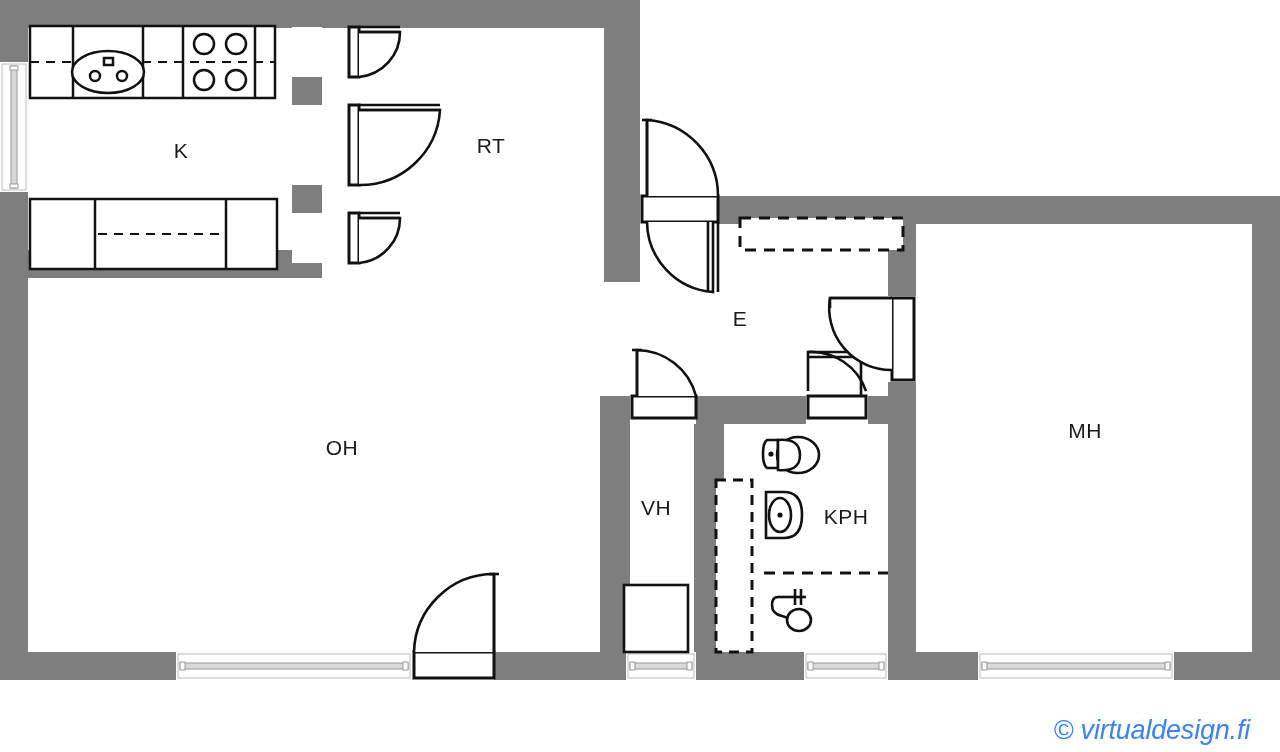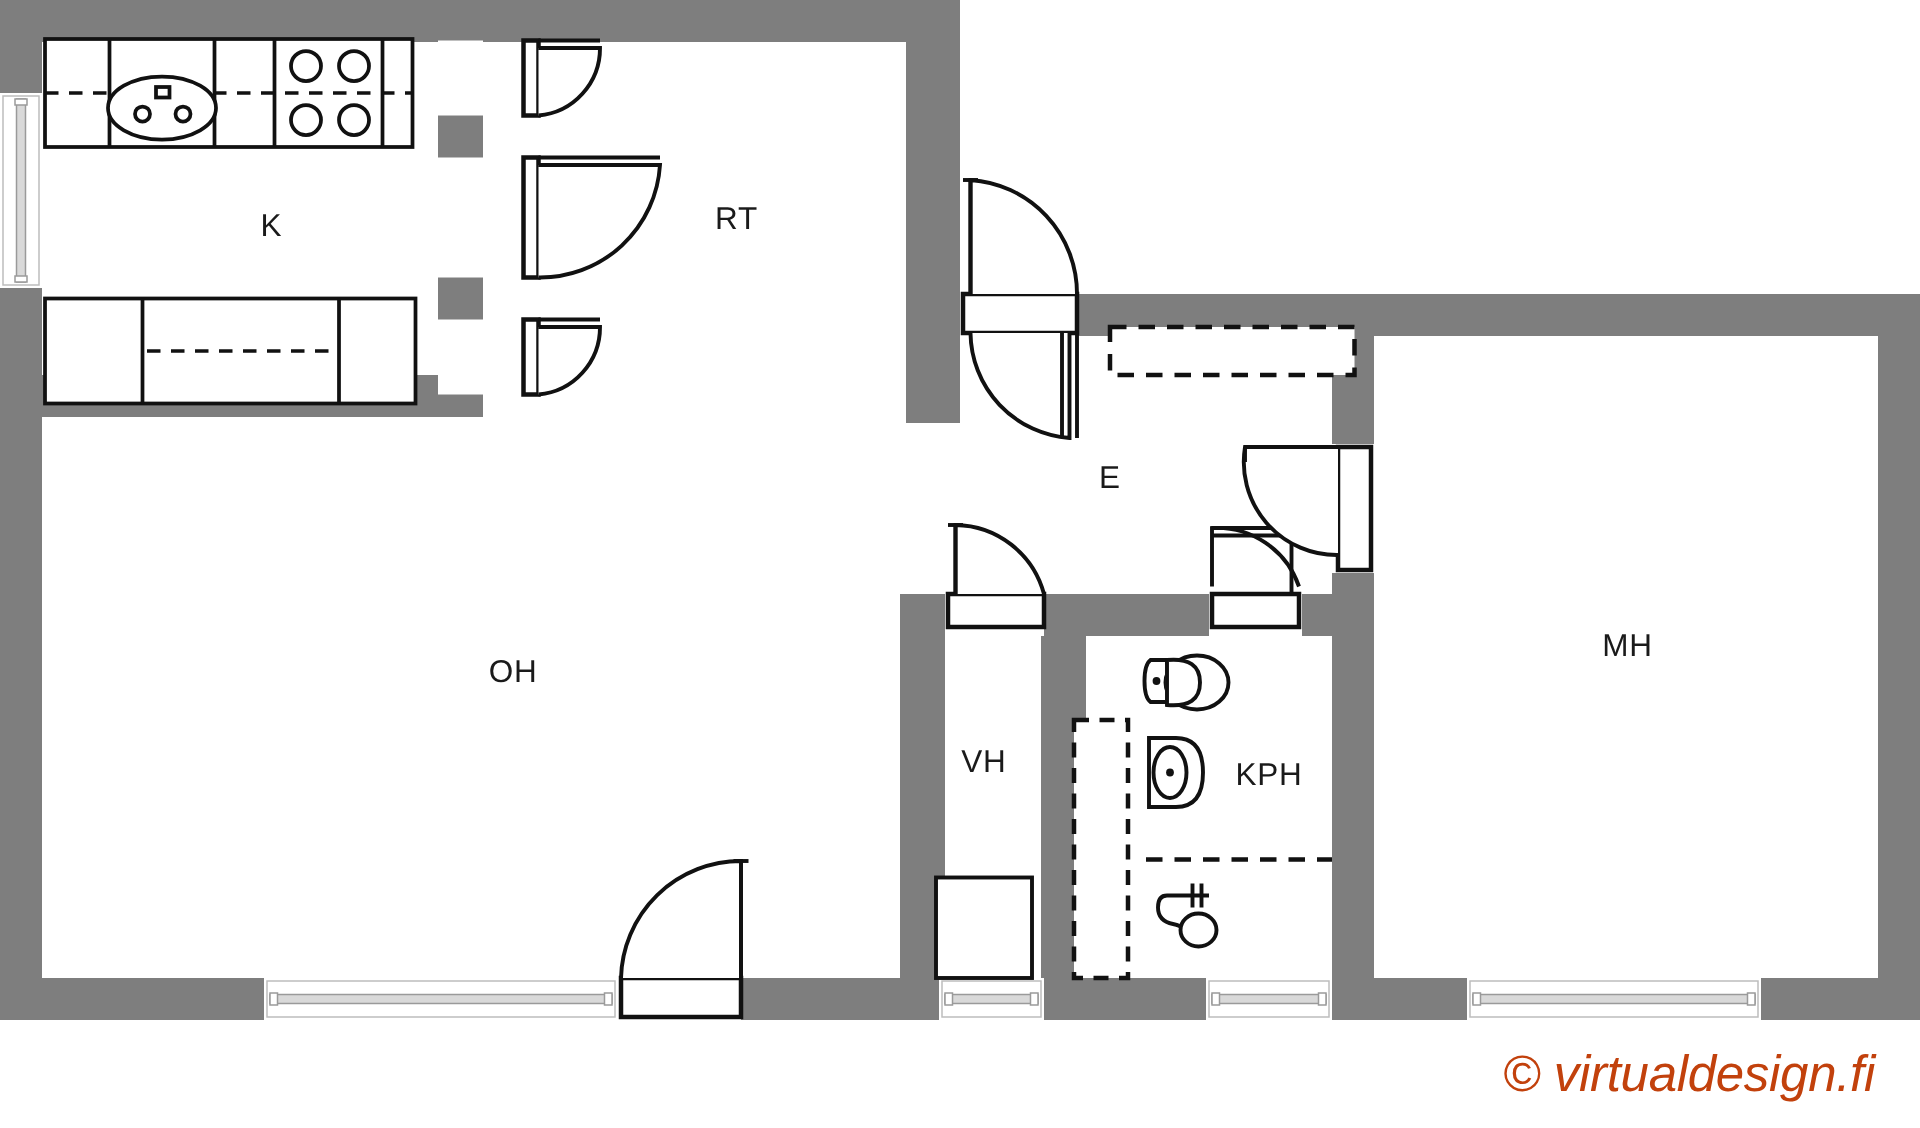--- a/index.html
+++ b/index.html
@@ -28,25 +28,25 @@
     font-family: "Liberation Sans", sans-serif;
     font-size: 21px;
     fill: #1a1a1a;
     text-anchor: middle;
     dominant-baseline: middle;
     letter-spacing: 0.5px;
   }
   .copyright {
     position: absolute;
     right: 30px;
-    bottom: 16px;
+    bottom: 6px;
     font-family: "Liberation Sans", sans-serif;
     font-style: italic;
-    font-size: 34px;
-    color: #c2410c;
+    font-size: 27px;
+    color: #3b82f6;
     letter-spacing: -0.2px;
     white-space: nowrap;
   }
 </style>
 </head>
 <body>
 
 <div id="floorplan-root">
 
   <svg id="plan-svg" viewBox="0 0 1280 752" xmlns="http://www.w3.org/2000/svg">

